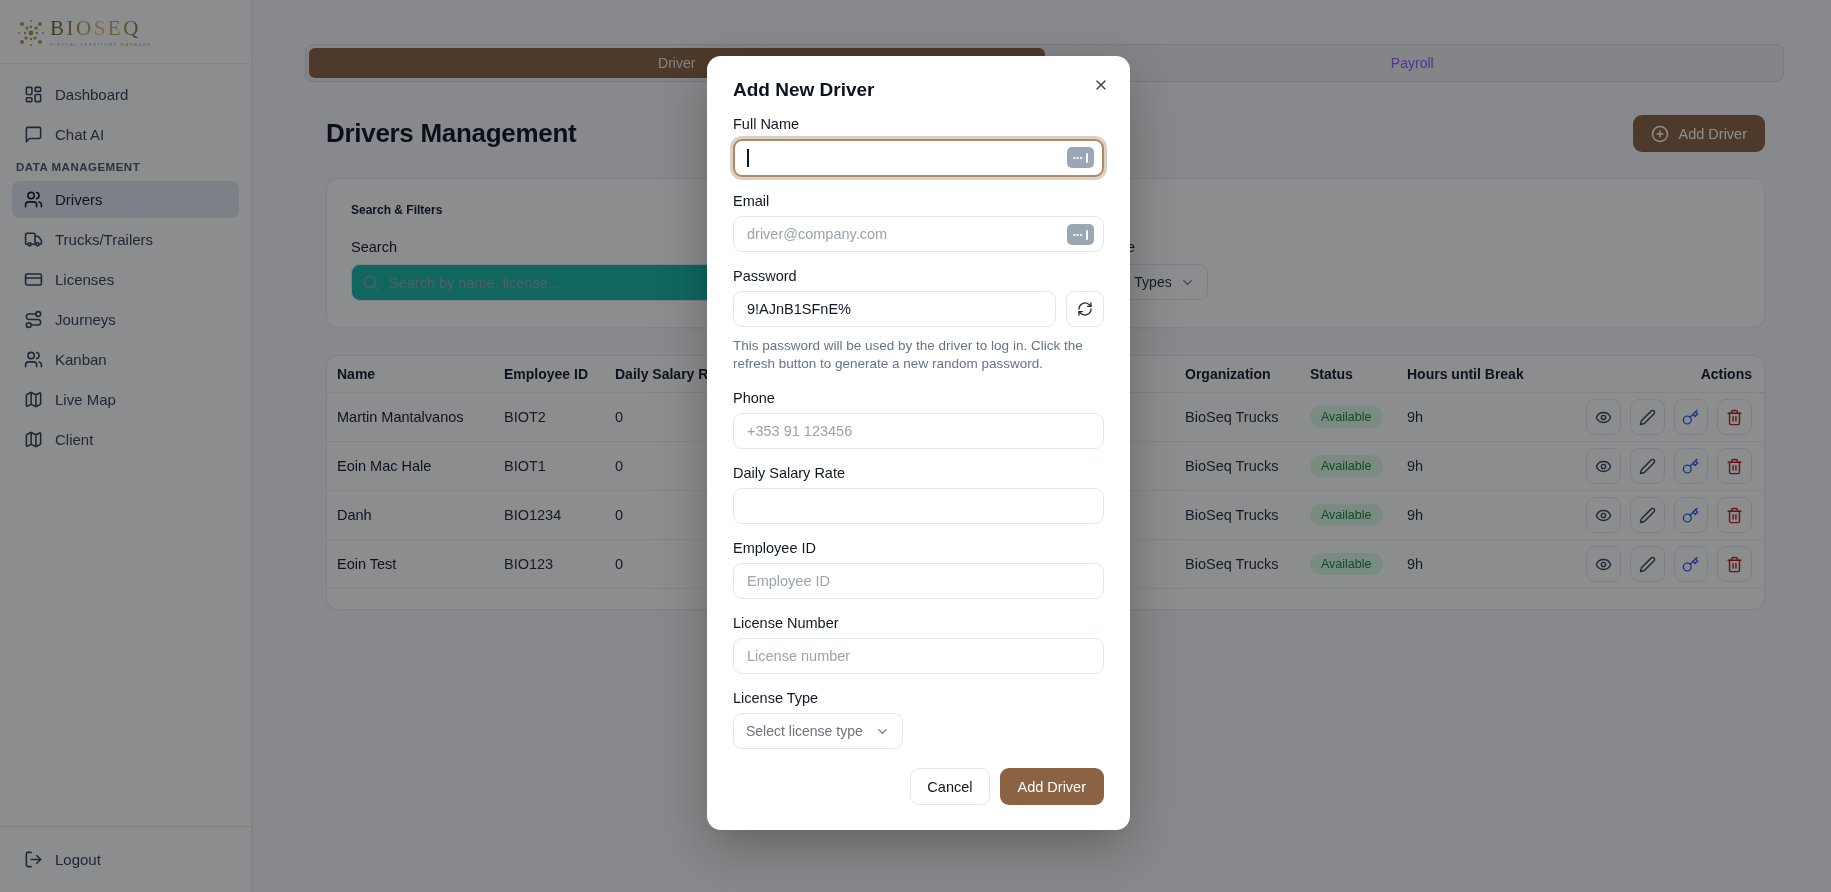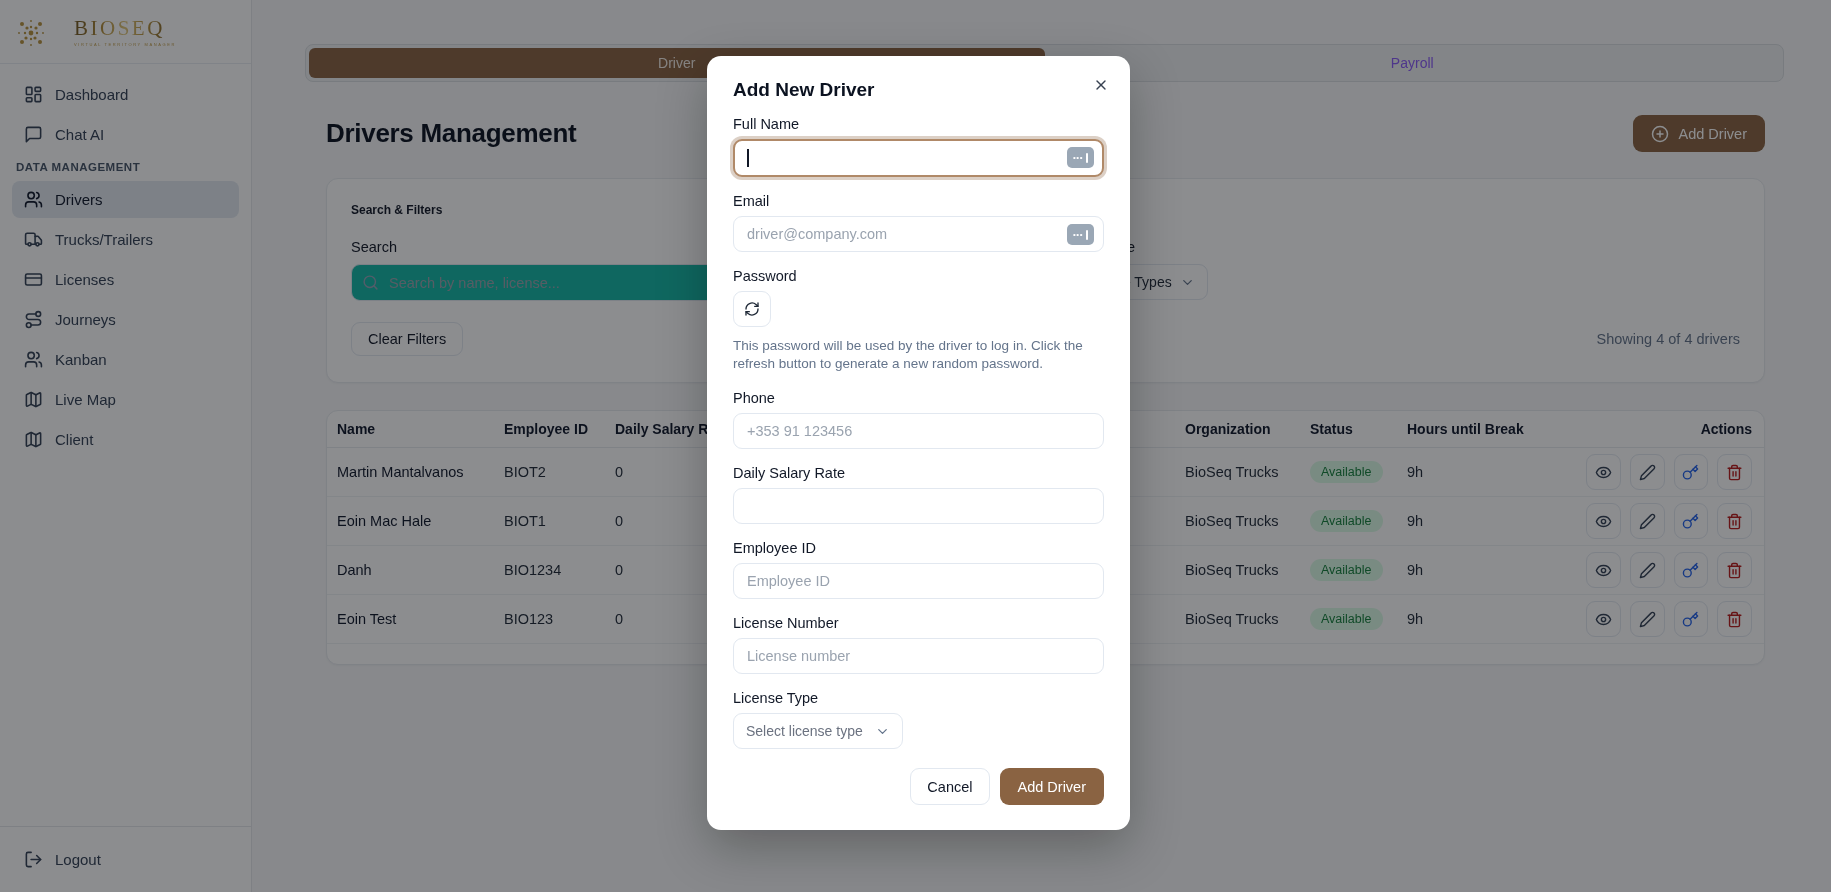--- a/index.html
+++ b/index.html
@@ -3,21 +3,21 @@
 <meta charset="utf-8">
 <style>
   * { margin:0; padding:0; box-sizing:border-box; }
   html,body { width:1831px; height:892px; overflow:hidden; }
   body { font-family:"Liberation Sans", sans-serif; background:#f7f8f9; color:#0f172a; position:relative; }
 
   .app { display:flex; width:1831px; height:892px; }
 
   
   .sidebar { width:252px; height:892px; background:#ffffff; border-right:1px solid #e5e7eb; position:relative; flex:none; }
-  .logo-row { display:flex; align-items:center; gap:28px; padding:14px 16px 12px 16px; border-bottom:1px solid #e9edf1; height:64px; }
+  .logo-row { display:flex; align-items:center; gap:4px; padding:14px 16px 12px 16px; border-bottom:1px solid #e9edf1; height:64px; }
   .brand-name { font-family:"Liberation Serif", serif; font-size:21px; font-weight:500; letter-spacing:2.5px;
     background:linear-gradient(95deg,#6e541f 0%,#b8933f 30%,#e2c87c 50%,#b8933f 70%,#6e541f 100%);
     -webkit-background-clip:text; background-clip:text; color:transparent; line-height:1; }
   .brand-tag { font-size:4px; letter-spacing:1.6px; color:#c2a050; margin-top:3px; white-space:nowrap; }
   .nav { padding:12px 12px 0 12px; }
   .nav-item { display:flex; align-items:center; gap:12px; height:37px; padding:0 12px; border-radius:8px;
     color:#334155; font-size:15px; cursor:pointer; margin-bottom:3px; }
   .nav-item.active { background:#e2e8f0; color:#0f172a; }
   .nav-section { font-size:11.5px; font-weight:700; letter-spacing:.5px; color:#475569; margin:8px 4px 8px 4px; }
   .logout-wrap { position:absolute; bottom:0; left:0; width:100%; border-top:1px solid #e5e7eb; padding:14px 12px; background:#ffffff; }
@@ -269,24 +269,20 @@
           <div class="col-license">
             <label class="f-label">License Type</label>
             <button class="select-btn">
               <span>All License Types</span>
               <svg class="icn" viewBox="0 0 24 24" fill="none" stroke="currentColor" stroke-width="2" stroke-linecap="round" stroke-linejoin="round">
                   <path d="m6 9 6 6 6-6"></path>
                 </svg>
             </button>
           </div>
         </div>
-        <div class="filter-foot">
-          <button class="btn-ghost">Clear Filters</button>
-          <span class="summary">Showing 4 of 4 drivers</span>
-        </div>
       </div>
 
       <div class="card table-card">
         <table>
           <colgroup>
             <col class="c-name">
               <col class="c-emp">
               <col class="c-sal">
               <col class="c-org">
             <col class="c-status">
@@ -498,20 +494,21 @@
       <span class="autofill">
           <i>•••</i>
           <i class="bar"></i>
         </span>
     </div>
   </div>
 
   <div class="fgroup" style="margin-bottom:0">
     <label class="flabel">Password</label>
     <div class="pwrow">
+      <input class="field" value="9!AJnB1SFnE%" style="">
       <button class="sq-btn">
         <svg class="icn" viewBox="0 0 24 24" fill="none" stroke="currentColor" stroke-width="2" stroke-linecap="round" stroke-linejoin="round">
             <path d="M3 12a9 9 0 0 1 15-6.7L21 8"></path>
             <path d="M21 3v5h-5"></path>
             <path d="M21 12a9 9 0 0 1-15 6.7L3 16"></path>
             <path d="M3 21v-5h5"></path>
           </svg>
       </button>
     </div>
   </div>

